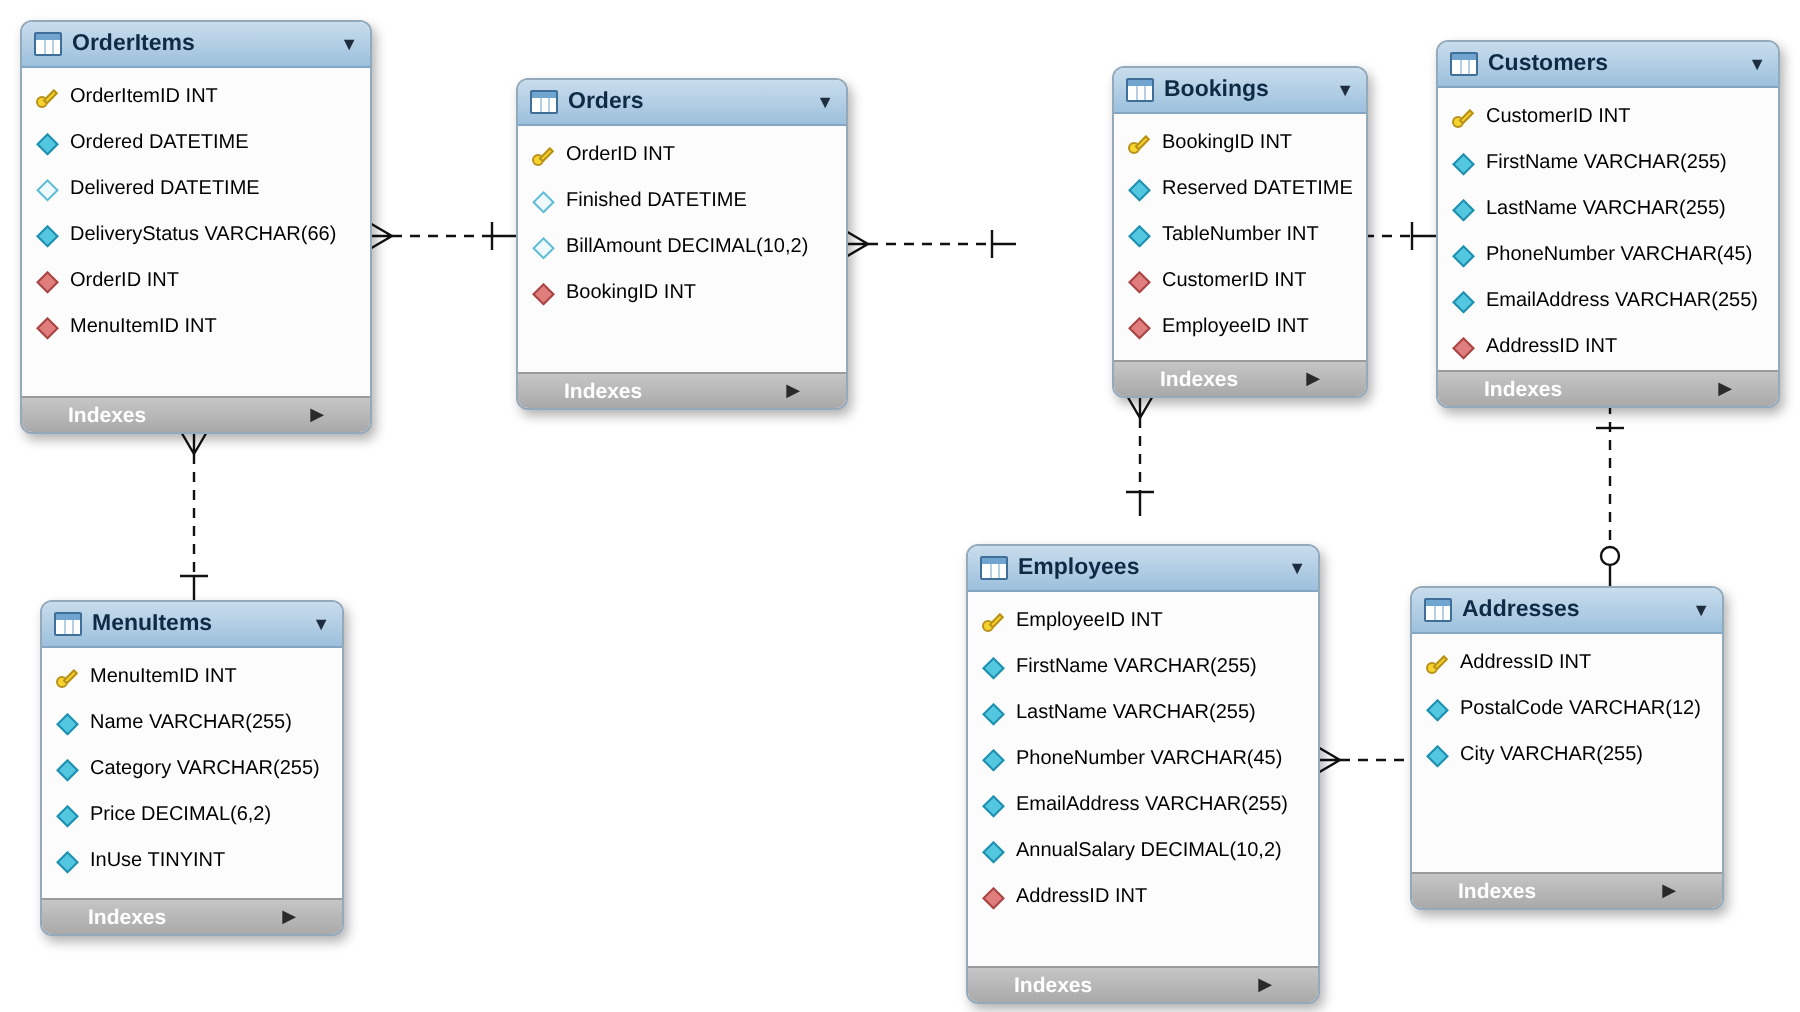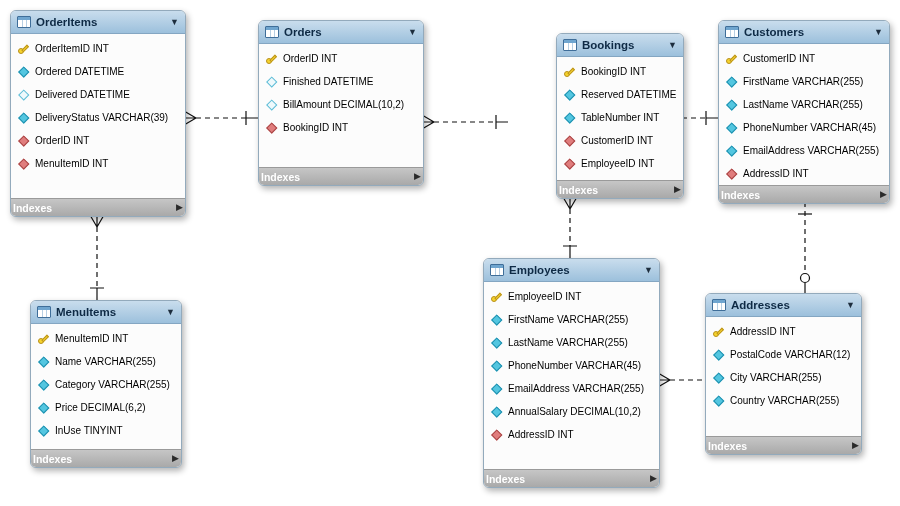--- a/index.html
+++ b/index.html
@@ -22,21 +22,21 @@
     border-bottom:1px solid #84a6c2;
   }
   .tbl-title { font-weight:bold; font-size:11.5px; color:#0e2a45; white-space:nowrap; }
   .collapse { margin-left:auto; font-size:9px; color:#1d2d3d; line-height:1; cursor:pointer; }
   .tbl-body { flex:1 1 auto; padding-top:3px; overflow:hidden; }
   .tbl-row {
     height:23px; display:flex; align-items:center; padding:0 6px;
     font-size:10px; color:#000; white-space:nowrap;
   }
   .tbl-footer {
-    flex:0 0 17px; display:flex; align-items:center; padding:0 2px;
+    flex:0 0 17px; display:flex; align-items:center; padding:0 23px;
     background:linear-gradient(#c6c6c6,#a9a9a9);
     color:#ffffff; font-size:10.5px; font-weight:bold;
     border-top:1px solid #9a9a9a;
     gap:10px;
   }
   .expand { margin-left:auto; color:#2a2a2a; font-size:9px; line-height:1; cursor:pointer; }
 
   
   .row-icon { position:relative; flex:0 0 13px; width:13px; height:13px; margin-right:5px; }
   .icon-key::before {
@@ -59,25 +59,25 @@
   .table-icon {
     position:relative; flex:0 0 14px; width:14px; height:12px; box-sizing:border-box;
     border:1px solid #3f6e99; background:#ffffff; border-radius:1px;
   }
   .table-icon::before { content:""; position:absolute; left:0; right:0; top:0; height:3px; background:#6fa5cf; }
   .table-icon::after  { content:""; position:absolute; left:4px; top:3px; bottom:0; width:1px;
                         background:#b7cfe3; box-shadow:4px 0 0 #b7cfe3; }
 
   
   .t-orderitems { left:10px;  top:10px;  width:174px; height:205px; }
-  .t-orders     { left:258px; top:20px;  width:164px; height:164px; }
+  .t-orders     { left:258px; top:39px;  width:164px; height:164px; }
   .t-bookings   { left:508px; top:33px;  width:126px; height:164px;margin-left:48px; }
   .t-customers  { left:718px; top:20px;  width:170px; height:182px; }
-  .t-menuitems  { left:30px;  top:300px; width:150px; height:166px; }
-  .t-employees  { left:483px; top:258px; width:175px; height:228px; }
+  .t-menuitems  { left:20px;  top:300px; width:150px; height:166px; }
+  .t-employees  { left:483px; top:272px; width:175px; height:228px; }
   .t-addresses  { left:705px; top:293px; width:155px; height:160px; }
 </style>
 </head>
 <body>
 
 <div class="canvas">
 
   <svg class="rel-layer" width="900" height="506" viewBox="0 0 900 506">
     <g stroke="#111111" stroke-width="1.2" fill="none">
       <path d="M196,118 L184,111 M196,118 L184,118 M196,118 L184,125"></path>
@@ -131,21 +131,21 @@
       <div class="tbl-row">
         <span class="row-icon icon-diamond"></span>
         <span>Ordered DATETIME</span>
       </div>
       <div class="tbl-row">
         <span class="row-icon icon-diamond-open"></span>
         <span>Delivered DATETIME</span>
       </div>
       <div class="tbl-row">
         <span class="row-icon icon-diamond"></span>
-        <span>DeliveryStatus VARCHAR(39)</span>
+        <span>DeliveryStatus VARCHAR(66)</span>
       </div>
       <div class="tbl-row">
         <span class="row-icon icon-diamond-fk"></span>
         <span>OrderID INT</span>
       </div>
       <div class="tbl-row">
         <span class="row-icon icon-diamond-fk"></span>
         <span>MenuItemID INT</span>
       </div>
     </div>
@@ -345,24 +345,20 @@
         <span>AddressID INT</span>
       </div>
       <div class="tbl-row">
         <span class="row-icon icon-diamond"></span>
         <span>PostalCode VARCHAR(12)</span>
       </div>
       <div class="tbl-row">
         <span class="row-icon icon-diamond"></span>
         <span>City VARCHAR(255)</span>
       </div>
-      <div class="tbl-row">
-        <span class="row-icon icon-diamond"></span>
-        <span>Country VARCHAR(255)</span>
-      </div>
     </div>
     <div class="tbl-footer">
       <span>Indexes</span>
       <span class="expand">▶</span>
     </div>
   </div>
 
 </div>
 
 </body></html>

